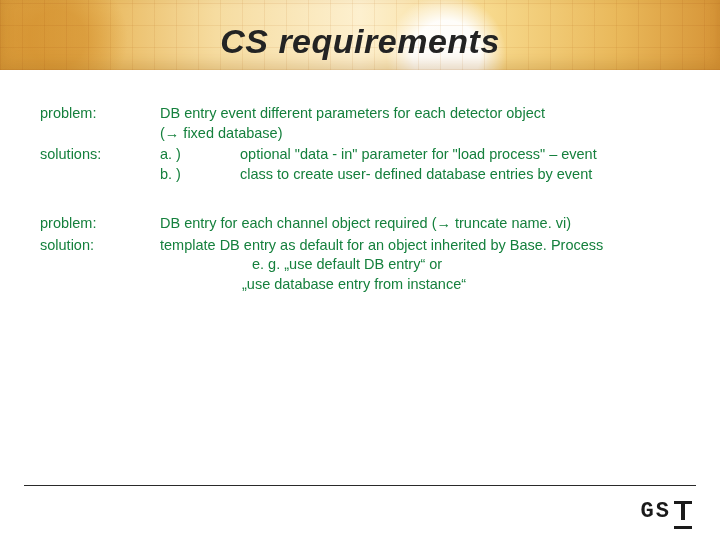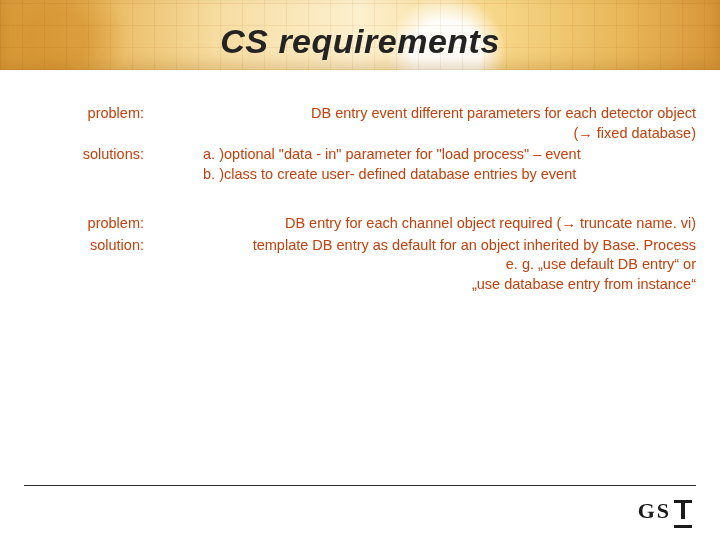--- a/index.html
+++ b/index.html
@@ -29,26 +29,25 @@
     text-align: center;
     font-size: 34px;
     font-weight: 700;
     font-style: italic;
     color: #232323;
     letter-spacing: 0.5px;
   }
   .content {
     position: absolute;
     top: 104px;
-    left: 24px;
+    left: 40px;
     right: 24px;
     font-size: 14.5px;
-    color: #c2410c;
+    color: #15803d;
     line-height: 1.35;
-    text-align: right;
   }
   .row { display: flex; margin-bottom: 2px; }
   .label { flex: 0 0 120px; }
   .body  { flex: 1 1 auto; }
   .sub   { display: flex; }
   .sub .tag { flex: 0 0 80px; }
   .gap   { height: 28px; }
   .indent-arrow { padding-left: 60px; }
   .indent-eg    { padding-left: 92px; }
   .indent-quote { padding-left: 82px; }
@@ -56,21 +55,21 @@
     position: absolute;
     left: 24px; right: 24px; bottom: 54px;
     height: 1px;
     background: #2a2a2a;
   }
   .logo {
     position: absolute;
     right: 28px; bottom: 16px;
     display: flex; align-items: center; gap: 3px;
     font-weight: 900;
-    font-family: Liberation Serif, serif;
+    font-family: Liberation Mono, monospace;
     font-size: 22px;
     letter-spacing: 2px;
     color: #1a1a1a;
     text-align: center;
   }
   .logo .i-shape {
     display: inline-block;
     width: 18px; height: 22px;
     position: relative;
   }

